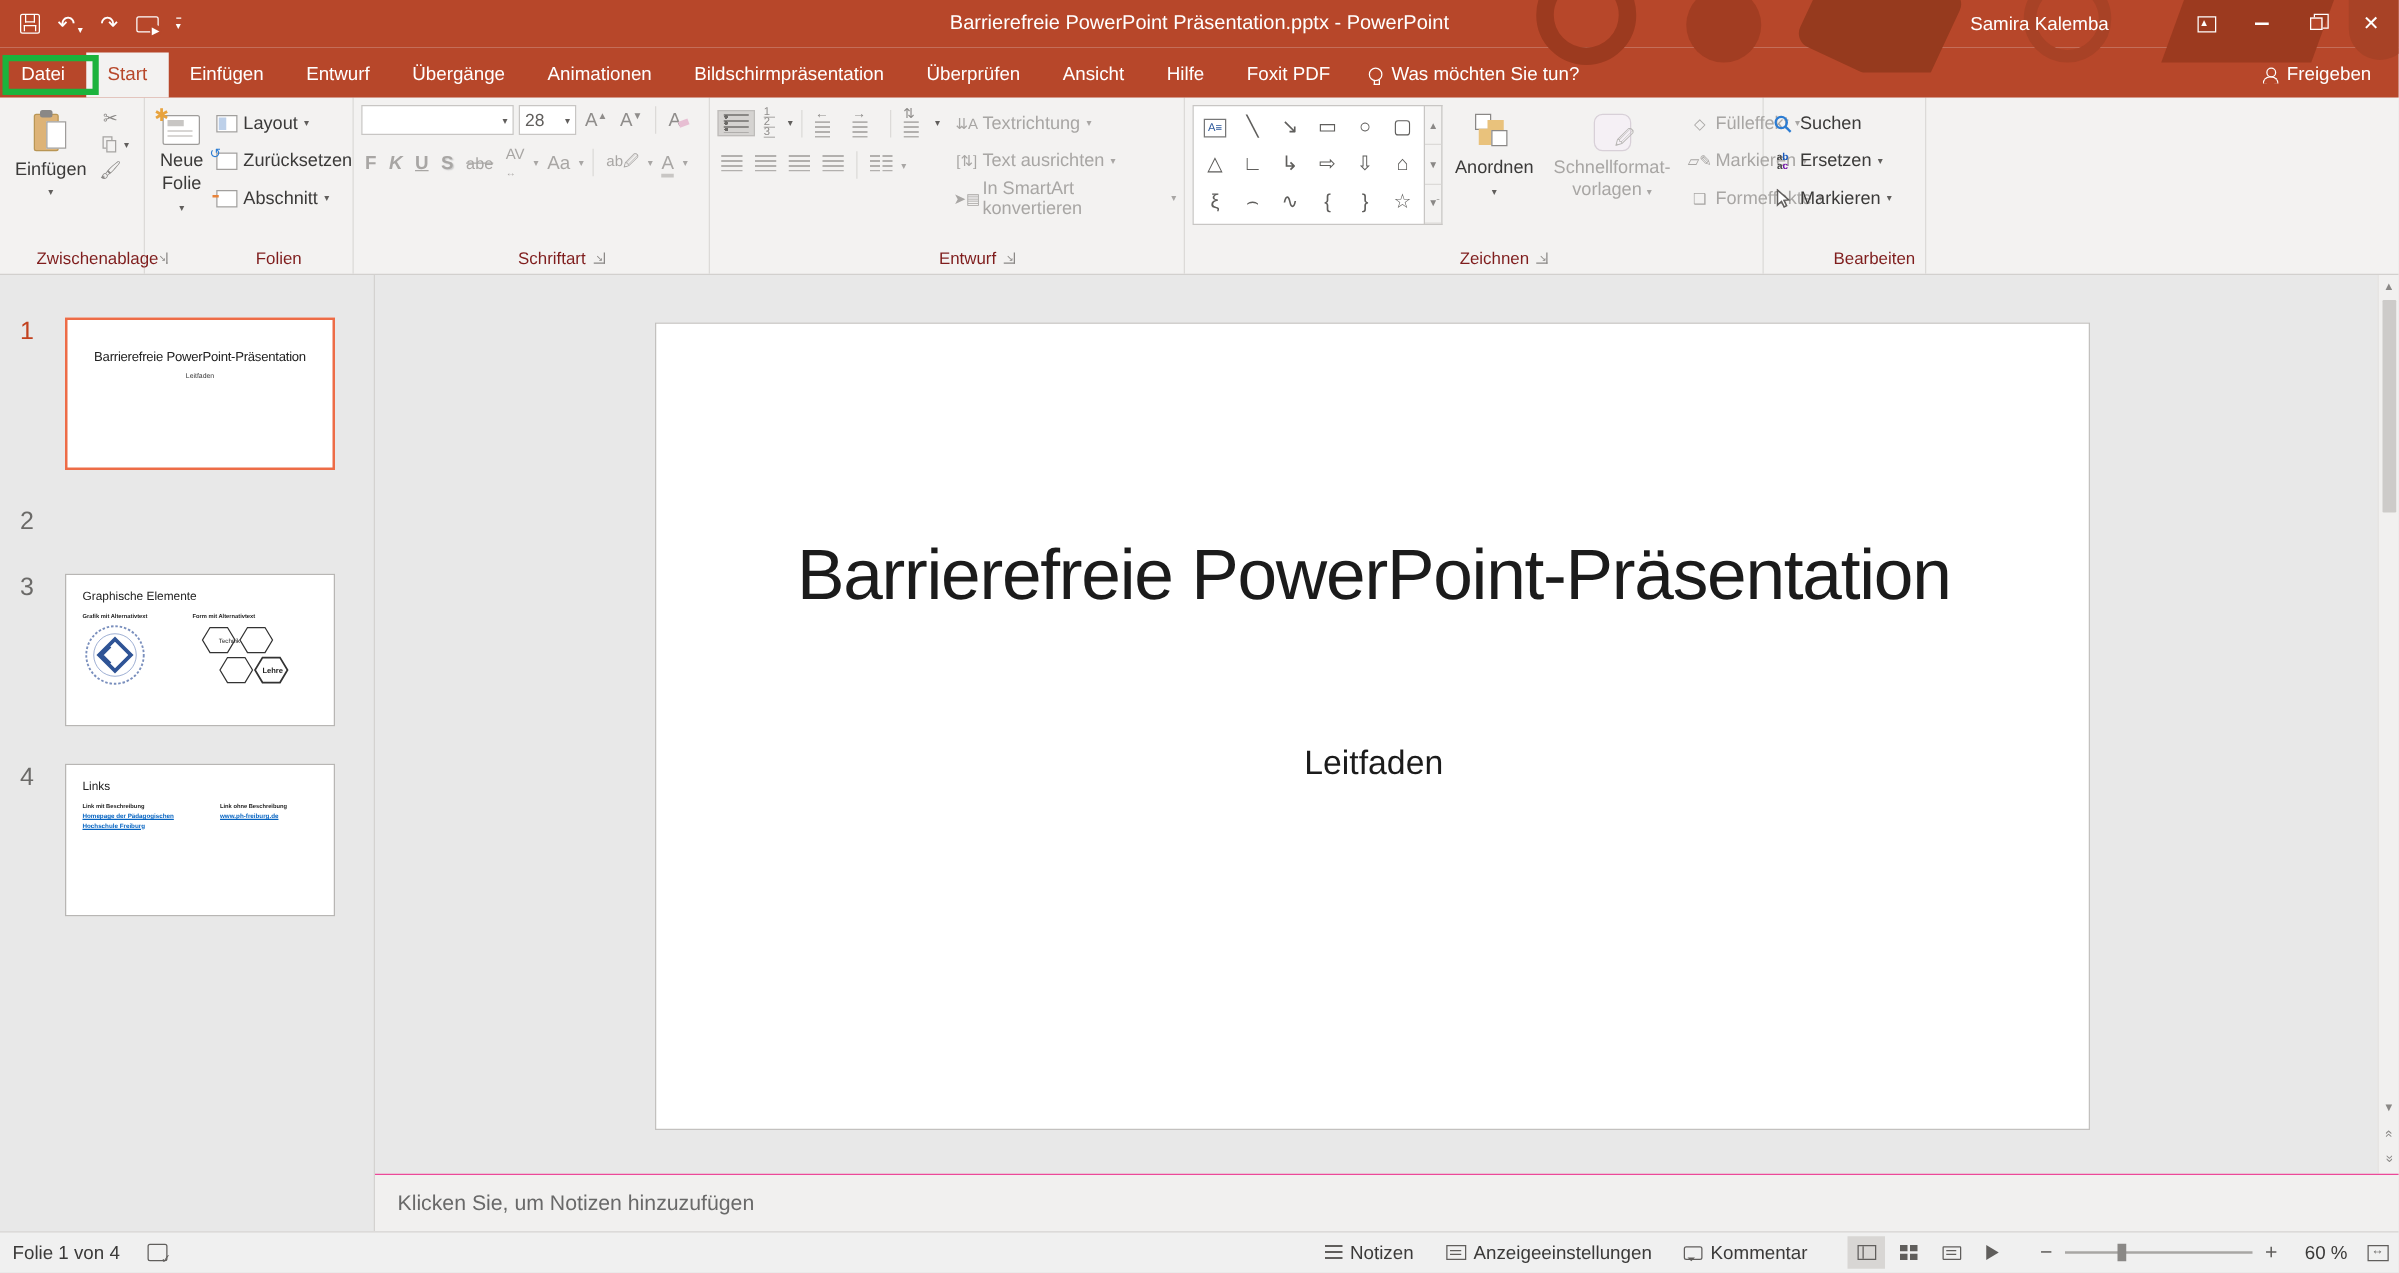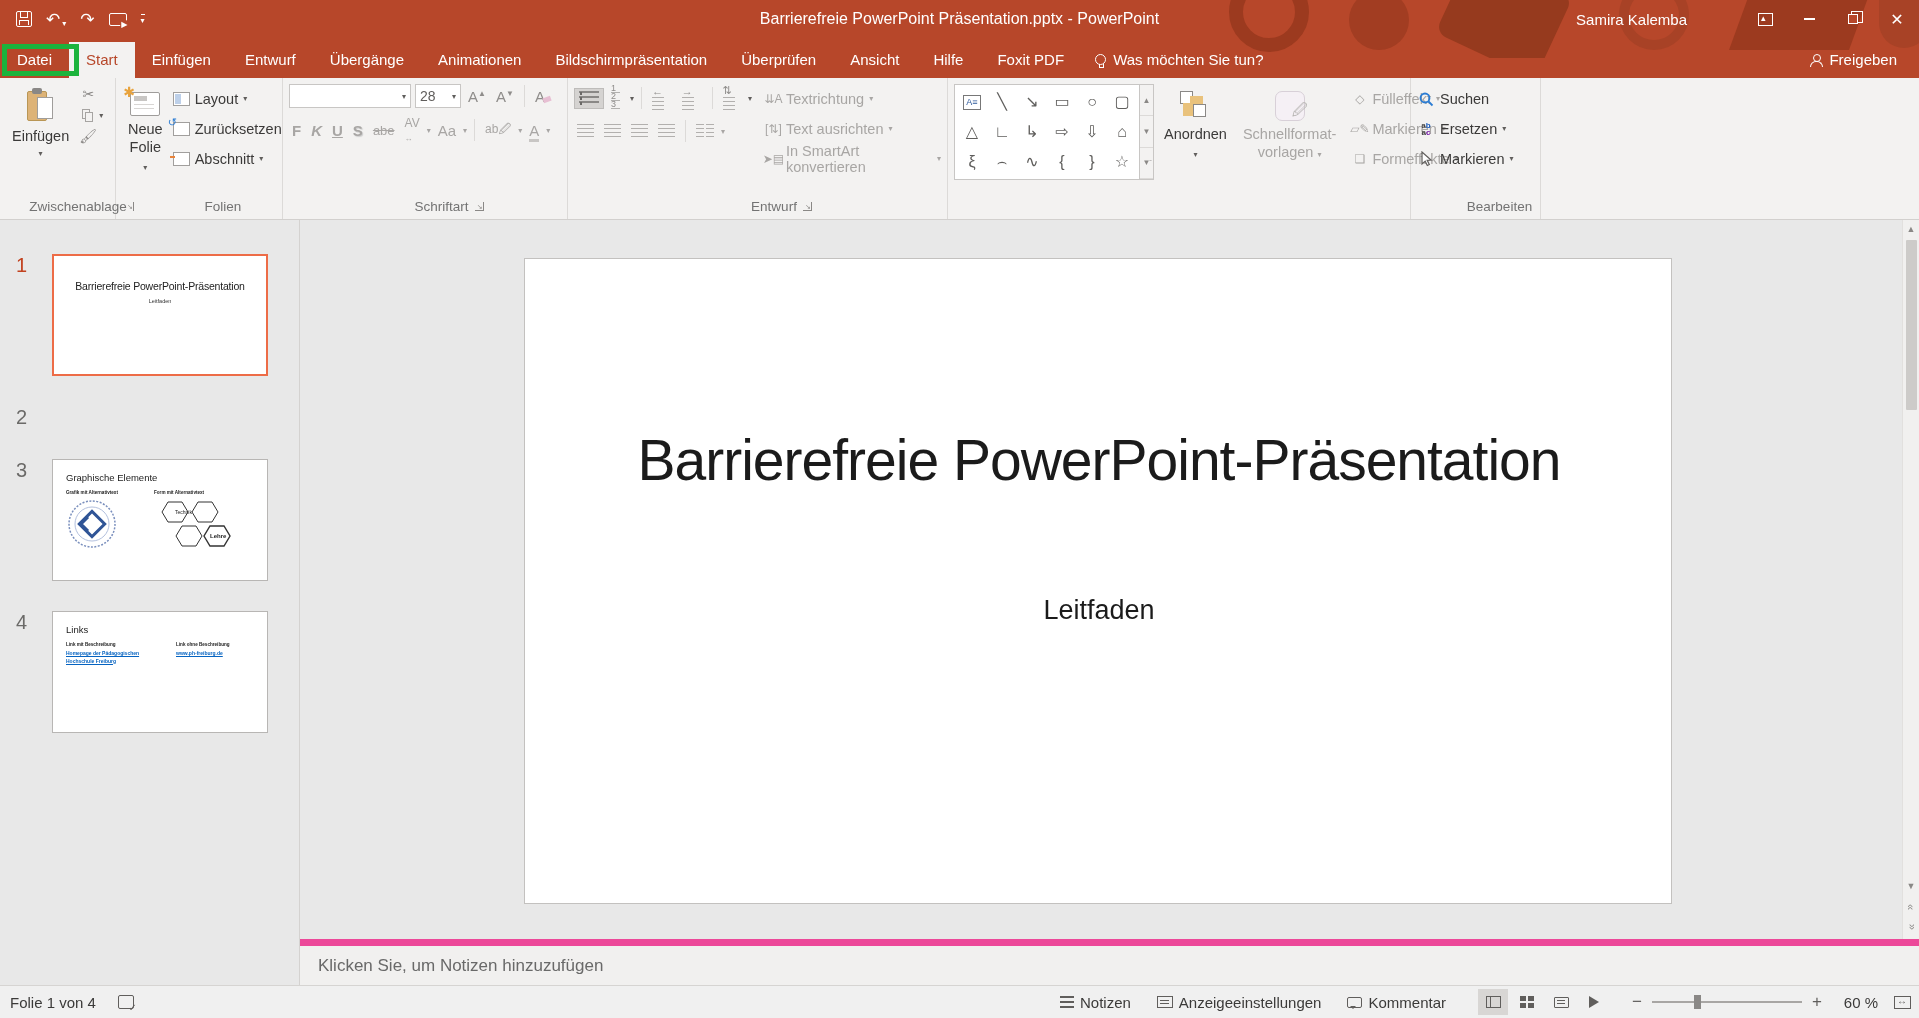--- a/index.html
+++ b/index.html
@@ -48,21 +48,21 @@
   .share { margin-left:auto; display:flex; align-items:center; gap:7px; color:#fff; font-size:15px; padding:9px 22px 10px; }
   .person-ic { width:12px; height:12px; position:relative; }
   .person-ic:before { content:""; position:absolute; left:3px; top:0; width:6px; height:6px; border:1.3px solid #fff; border-radius:50%; }
   .person-ic:after { content:""; position:absolute; left:0; bottom:-1px; width:11px; height:5px; border:1.3px solid #fff; border-bottom:none; border-radius:6px 6px 0 0; }
   .annotation-box { position:absolute; left:2px; top:44px; width:77px; height:32px; border:5px solid #1cb33c; z-index:20; pointer-events:none; }
 
   
   .ribbon { position:absolute; left:0; top:78px; width:1919px; height:142px; background:#f3f2f1; border-bottom:1px solid #d2d0ce; display:flex; z-index:3; }
   .rgroup { display:flex; flex-direction:column; border-right:1px solid #dcdad8; height:100%; }
   .g-body { flex:1; display:flex; padding:6px 6px 2px; gap:4px; }
-  .g-label { height:22px; display:flex; align-items:center; justify-content:center; gap:6px; color:#737373; font-size:13.5px; padding-bottom:4px;margin-left:48px; }
+  .g-label { height:22px; display:flex; align-items:center; justify-content:center; gap:6px; color:#7f1d1d; font-size:13.5px; padding-bottom:4px;margin-left:48px; }
   .launcher { width:9px; height:9px; border-right:1.3px solid #8a8886; border-bottom:1.3px solid #8a8886; position:relative; }
   .launcher:before { content:"↘"; position:absolute; right:0; bottom:-1px; font-size:7px; color:#8a8886; }
   .bigbtn { display:flex; flex-direction:column; align-items:center; justify-content:flex-start; padding:4px 6px; gap:4px; color:#3b3a39; font-size:14.5px; text-align:center; border-radius:2px; }
   .bigbtn .cap { line-height:1.25; }
   .dd { font-size:8px; color:#605e5c; }
   .dis, .dis * { color:#a8a6a4 !important; }
   .smallcol { display:flex; flex-direction:column; justify-content:flex-start; gap:5px; padding-top:2px; }
   .srow { display:flex; align-items:center; gap:5px; color:#3b3a39; font-size:14.5px; height:25px; }
   .ic16 { width:18px; height:16px; display:inline-flex; align-items:center; justify-content:center; font-size:14px; color:#8a8886; }
   
@@ -127,21 +127,21 @@
   .t-title-l { font-size:9.5px; color:#222; margin:12px 0 0 13px; }
   .t-lbl { font-size:4.6px; font-weight:bold; color:#222; }
   .t-link { font-size:5px; font-weight:bold; color:#0563c1; text-decoration:underline; line-height:1.5; }
   .g-row { display:flex; margin:7px 0 0 13px; gap:36px; }
   .g-col { display:flex; flex-direction:column; gap:3px; }
 
   .main { flex:1; position:relative; background:#e8e8e8; }
   .canvas { position:absolute; left:224px; top:38px; width:1148px; height:646px; background:#fff; border:1px solid #c3c1bf; }
   .slide-title { position:absolute; top:168px; left:74px; width:1000px; text-align:center; font-size:57px; font-weight:300; letter-spacing:-1px; color:#1b1b1b; line-height:1.16; }
   .slide-sub { position:absolute; top:336px; left:74px; width:1000px; text-align:center; font-size:27px; color:#1b1b1b; }
-  .notes-strip { position:absolute; left:0; right:0; bottom:0; height:46px; background:#f1f0ef; border-top:7px solid #ec4899; display:flex; align-items:center; padding-left:18px; }
+  .notes-strip { position:absolute; left:0; right:0; bottom:0; height:46px; background:#f1f0ef; border-top:1px solid #ec4899; display:flex; align-items:center; padding-left:18px; }
   .notes-ph { color:#696969; font-size:17px; }
   .vscroll { position:absolute; right:0; top:0; bottom:46px; width:17px; background:#f1f0ef; border-left:1px solid #e2e0de; display:flex; flex-direction:column; align-items:center; }
   .vscroll .arr { font-size:9px; color:#8a8886; height:18px; display:flex; align-items:center; }
   .vthumb { width:11px; height:170px; background:#cdcbc9; border-radius:1px; margin-top:2px; }
   .vspacer { flex:1; }
   .chev2 { height:22px; display:flex; align-items:center; justify-content:center; color:#8a8886; font-size:11px; }
   .chev2 span { display:inline-block; transform:rotate(90deg); letter-spacing:-2px; }
   .chev2.down span { transform:rotate(-90deg); }
 
   
@@ -441,20 +441,24 @@
             <span>Markieren</span>
             <span class="dd">▾</span>
           </span>
         <span class="srow">
             <span class="fx-ic">❑</span>
             <span>Formeffekte</span>
             <span class="dd">▾</span>
           </span>
       </div>
     </div>
+    <div class="g-label">
+        <span>Zeichnen</span>
+        <span class="launcher"></span>
+      </div>
   </div>
 
   <div class="rgroup" style="width:130px">
     <div class="g-body">
       <div class="smallcol">
         <span class="srow">
           <span class="find-ic">
             <svg width="16" height="16">
                 <circle cx="7" cy="7" r="4.5" stroke="#2b7cd3" fill="none" stroke-width="1.8"></circle>
                 <line x1="10.5" y1="10.5" x2="14.5" y2="14.5" stroke="#2b7cd3" stroke-width="1.8"></line>

